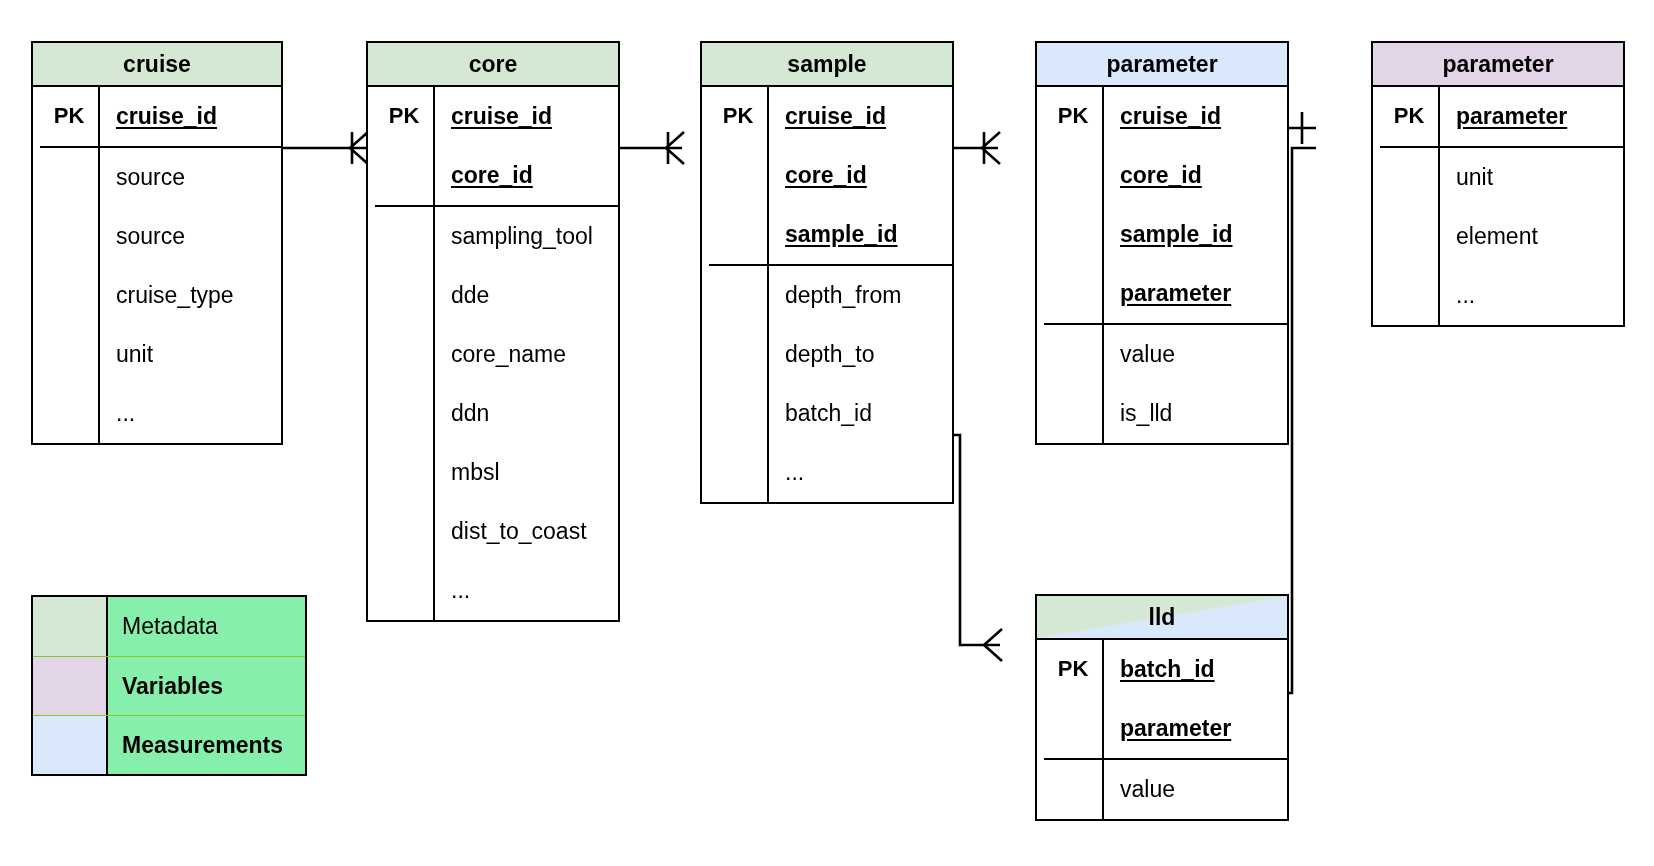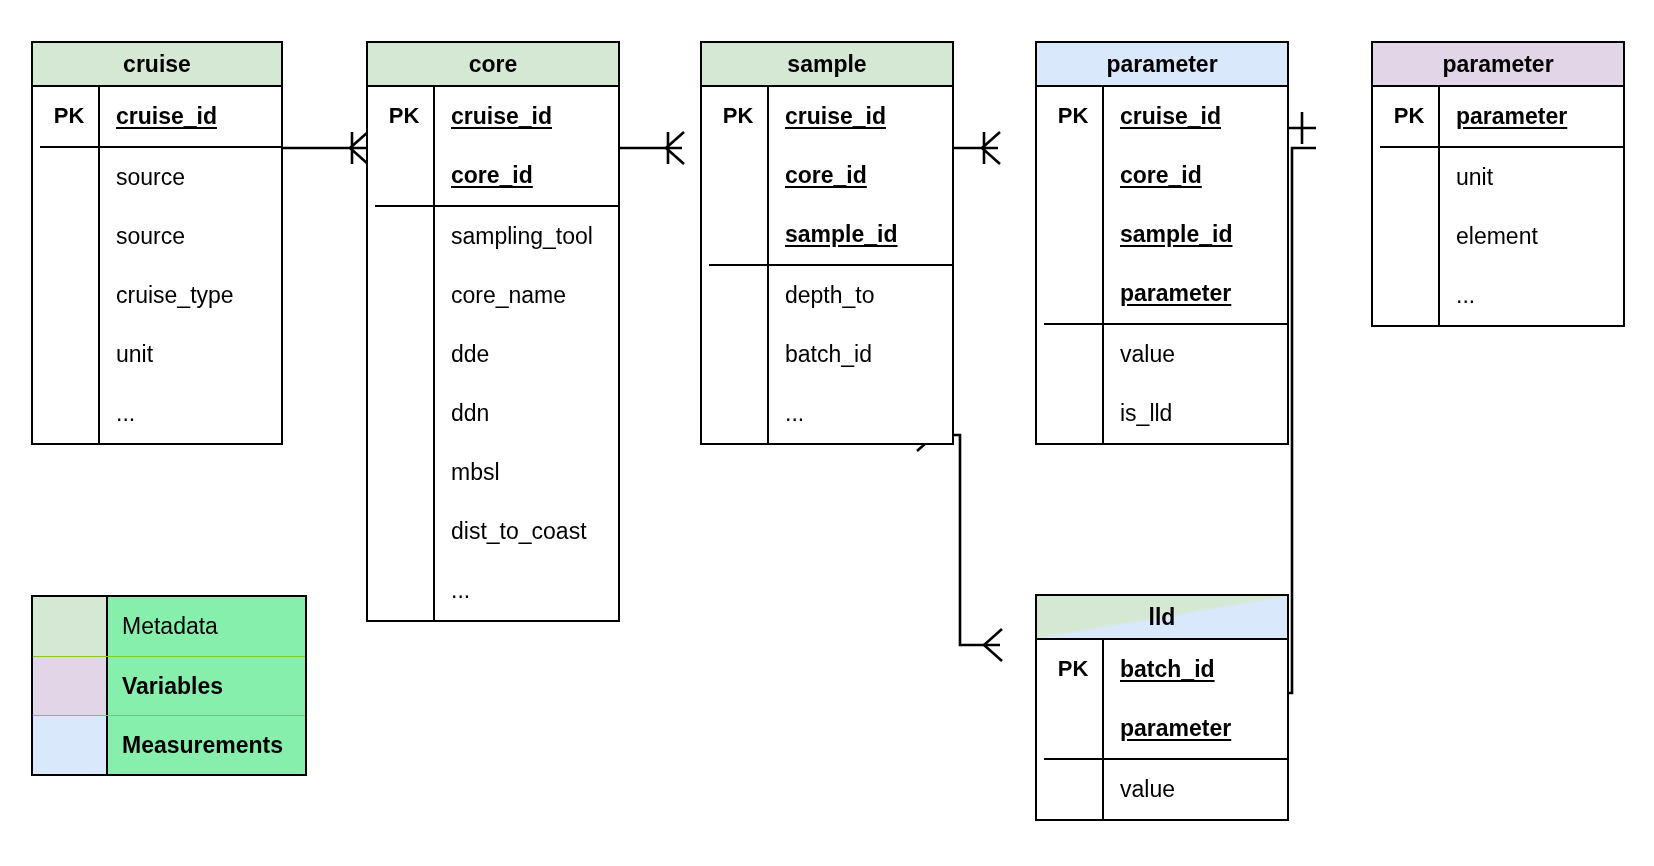--- a/index.html
+++ b/index.html
@@ -101,22 +101,22 @@
           </div>
         <div class="fld pk">
             <span>core_id</span>
           </div>
       </div>
     </div>
     <div class="grp">
       <div class="keycol blank">.</div>
       <div class="fields">
         <div class="fld">sampling_tool</div>
+        <div class="fld">dde</div>
         <div class="fld">core_name</div>
-        <div class="fld">dde</div>
         <div class="fld">ddn</div>
         <div class="fld">mbsl</div>
         <div class="fld">dist_to_coast</div>
         <div class="fld">...</div>
       </div>
     </div>
   </div>
 
   <div class="entity" style="left:700px;top:41px;width:254px;">
     <div class="ent-title green">sample</div>
@@ -130,20 +130,21 @@
             <span>core_id</span>
           </div>
         <div class="fld pk">
             <span>sample_id</span>
           </div>
       </div>
     </div>
     <div class="grp">
       <div class="keycol blank">.</div>
       <div class="fields">
+        <div class="fld">depth_from</div>
         <div class="fld">depth_to</div>
         <div class="fld">batch_id</div>
         <div class="fld">...</div>
       </div>
     </div>
   </div>
 
   <div class="entity" style="left:1035px;top:41px;width:254px;">
     <div class="ent-title blue">parameter</div>
     <div class="grp">

